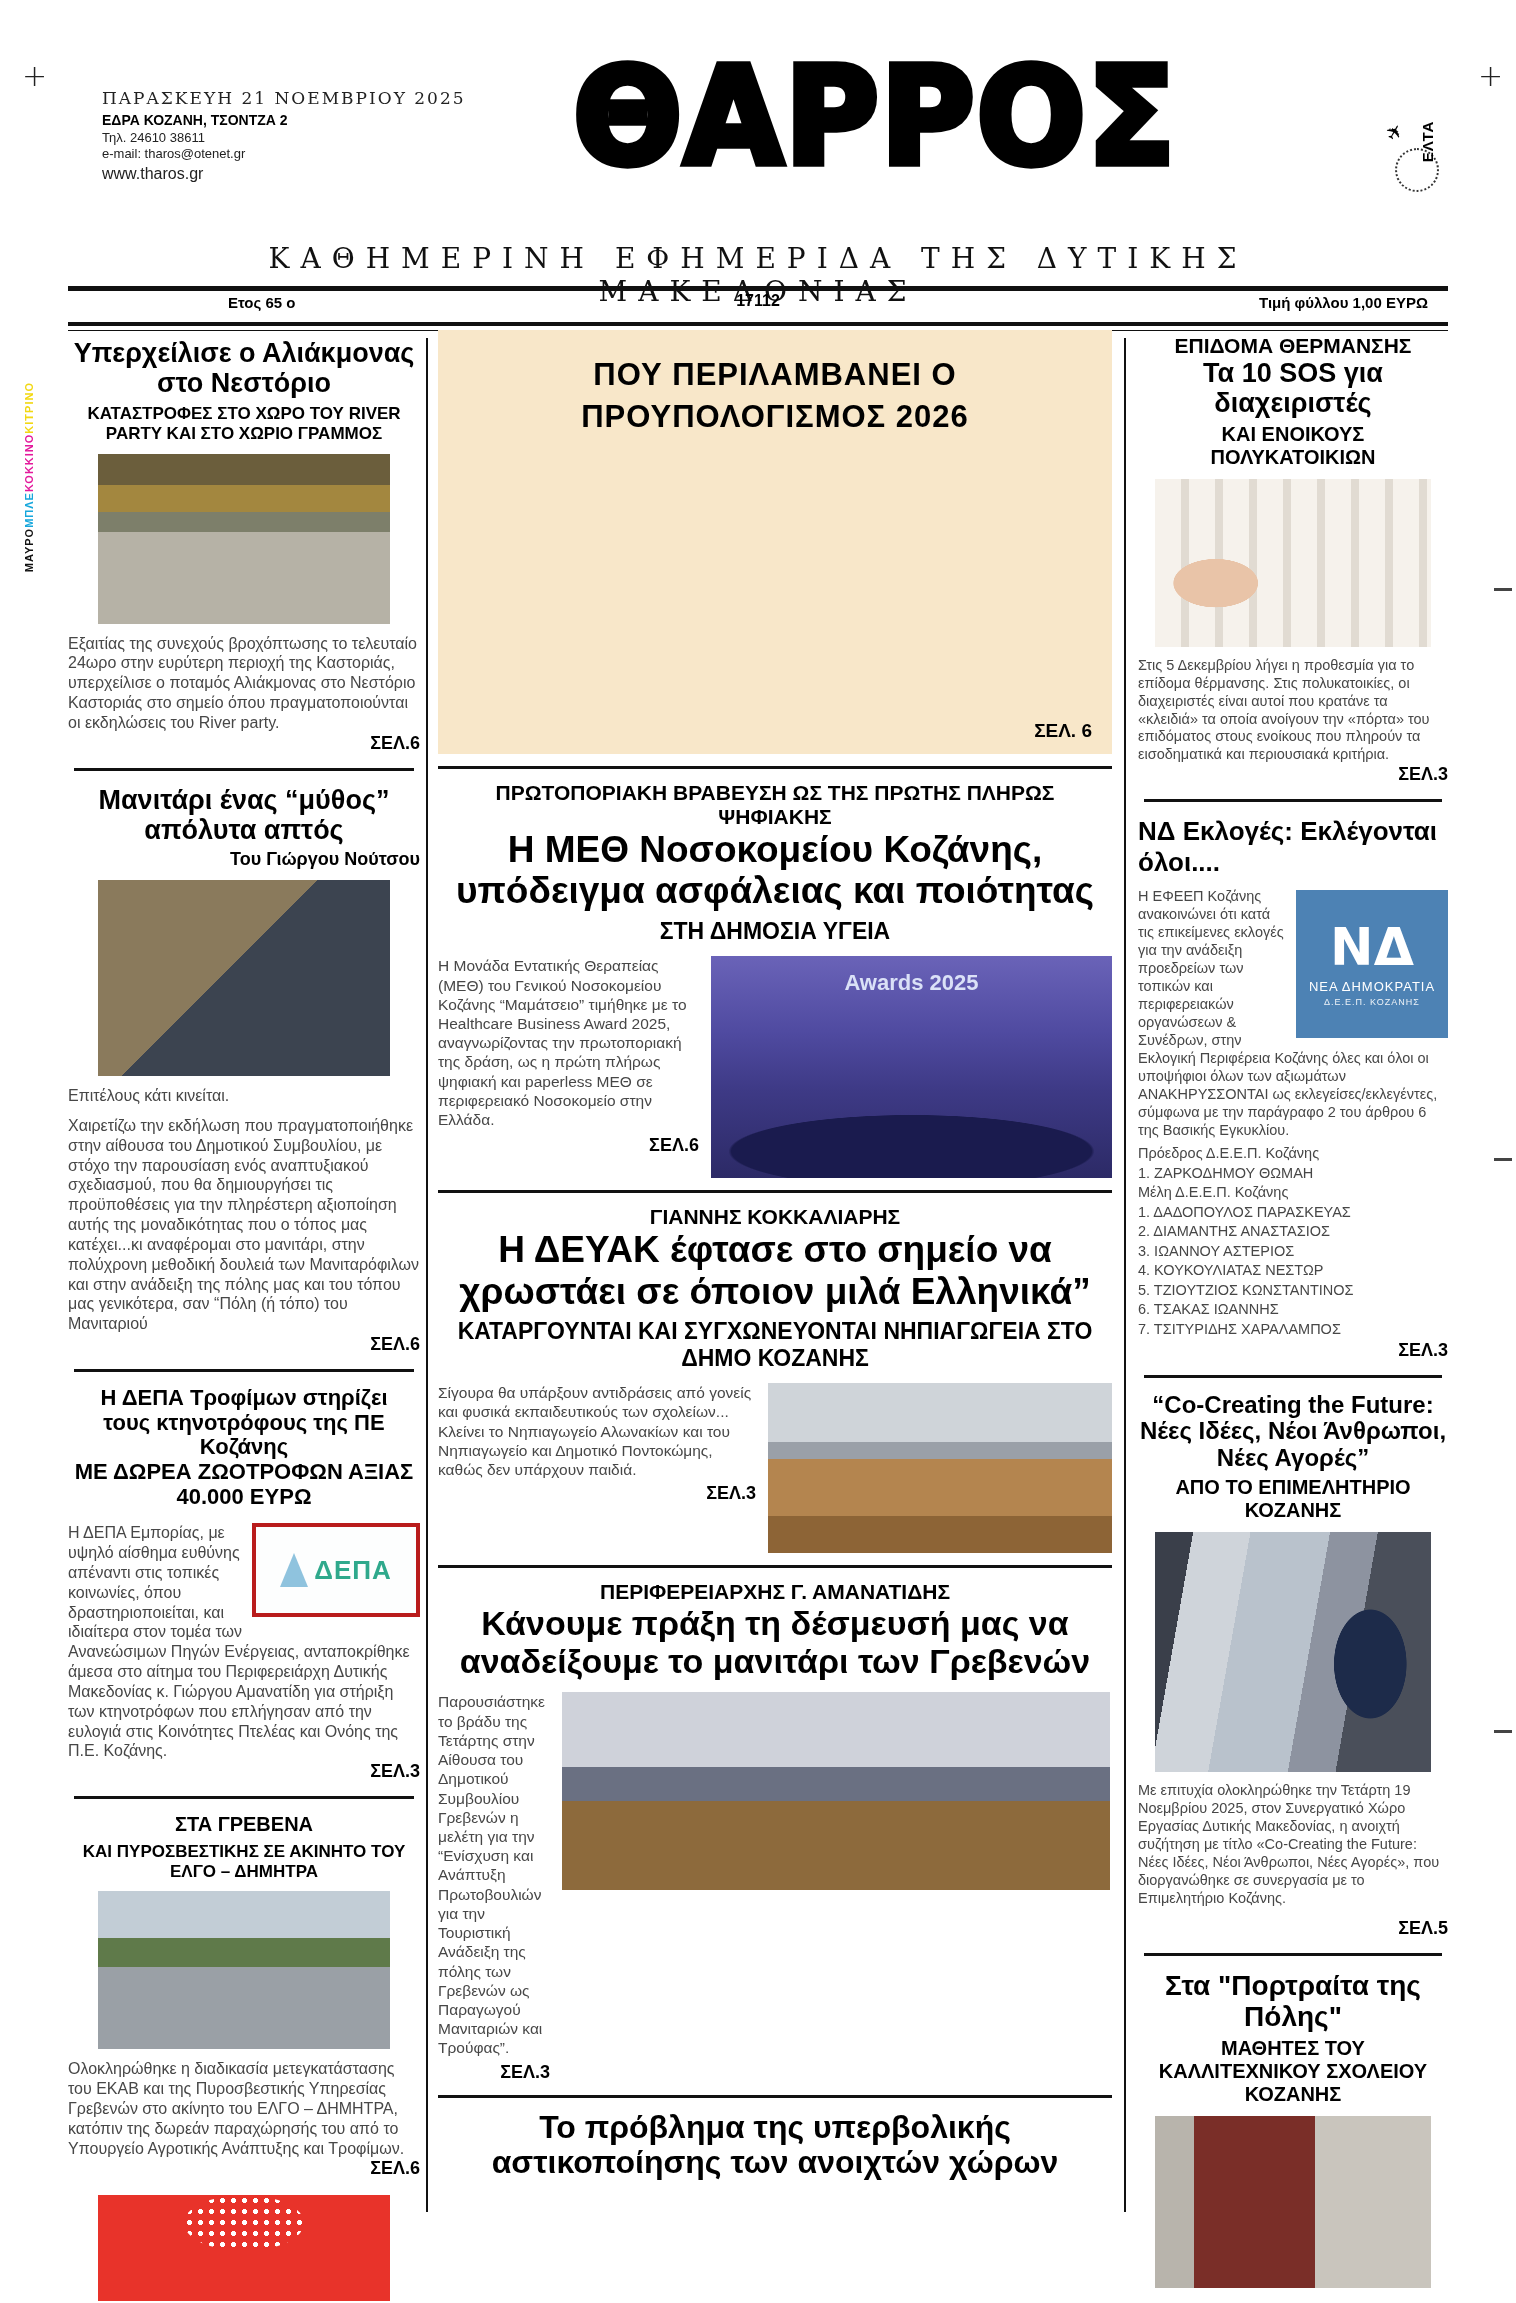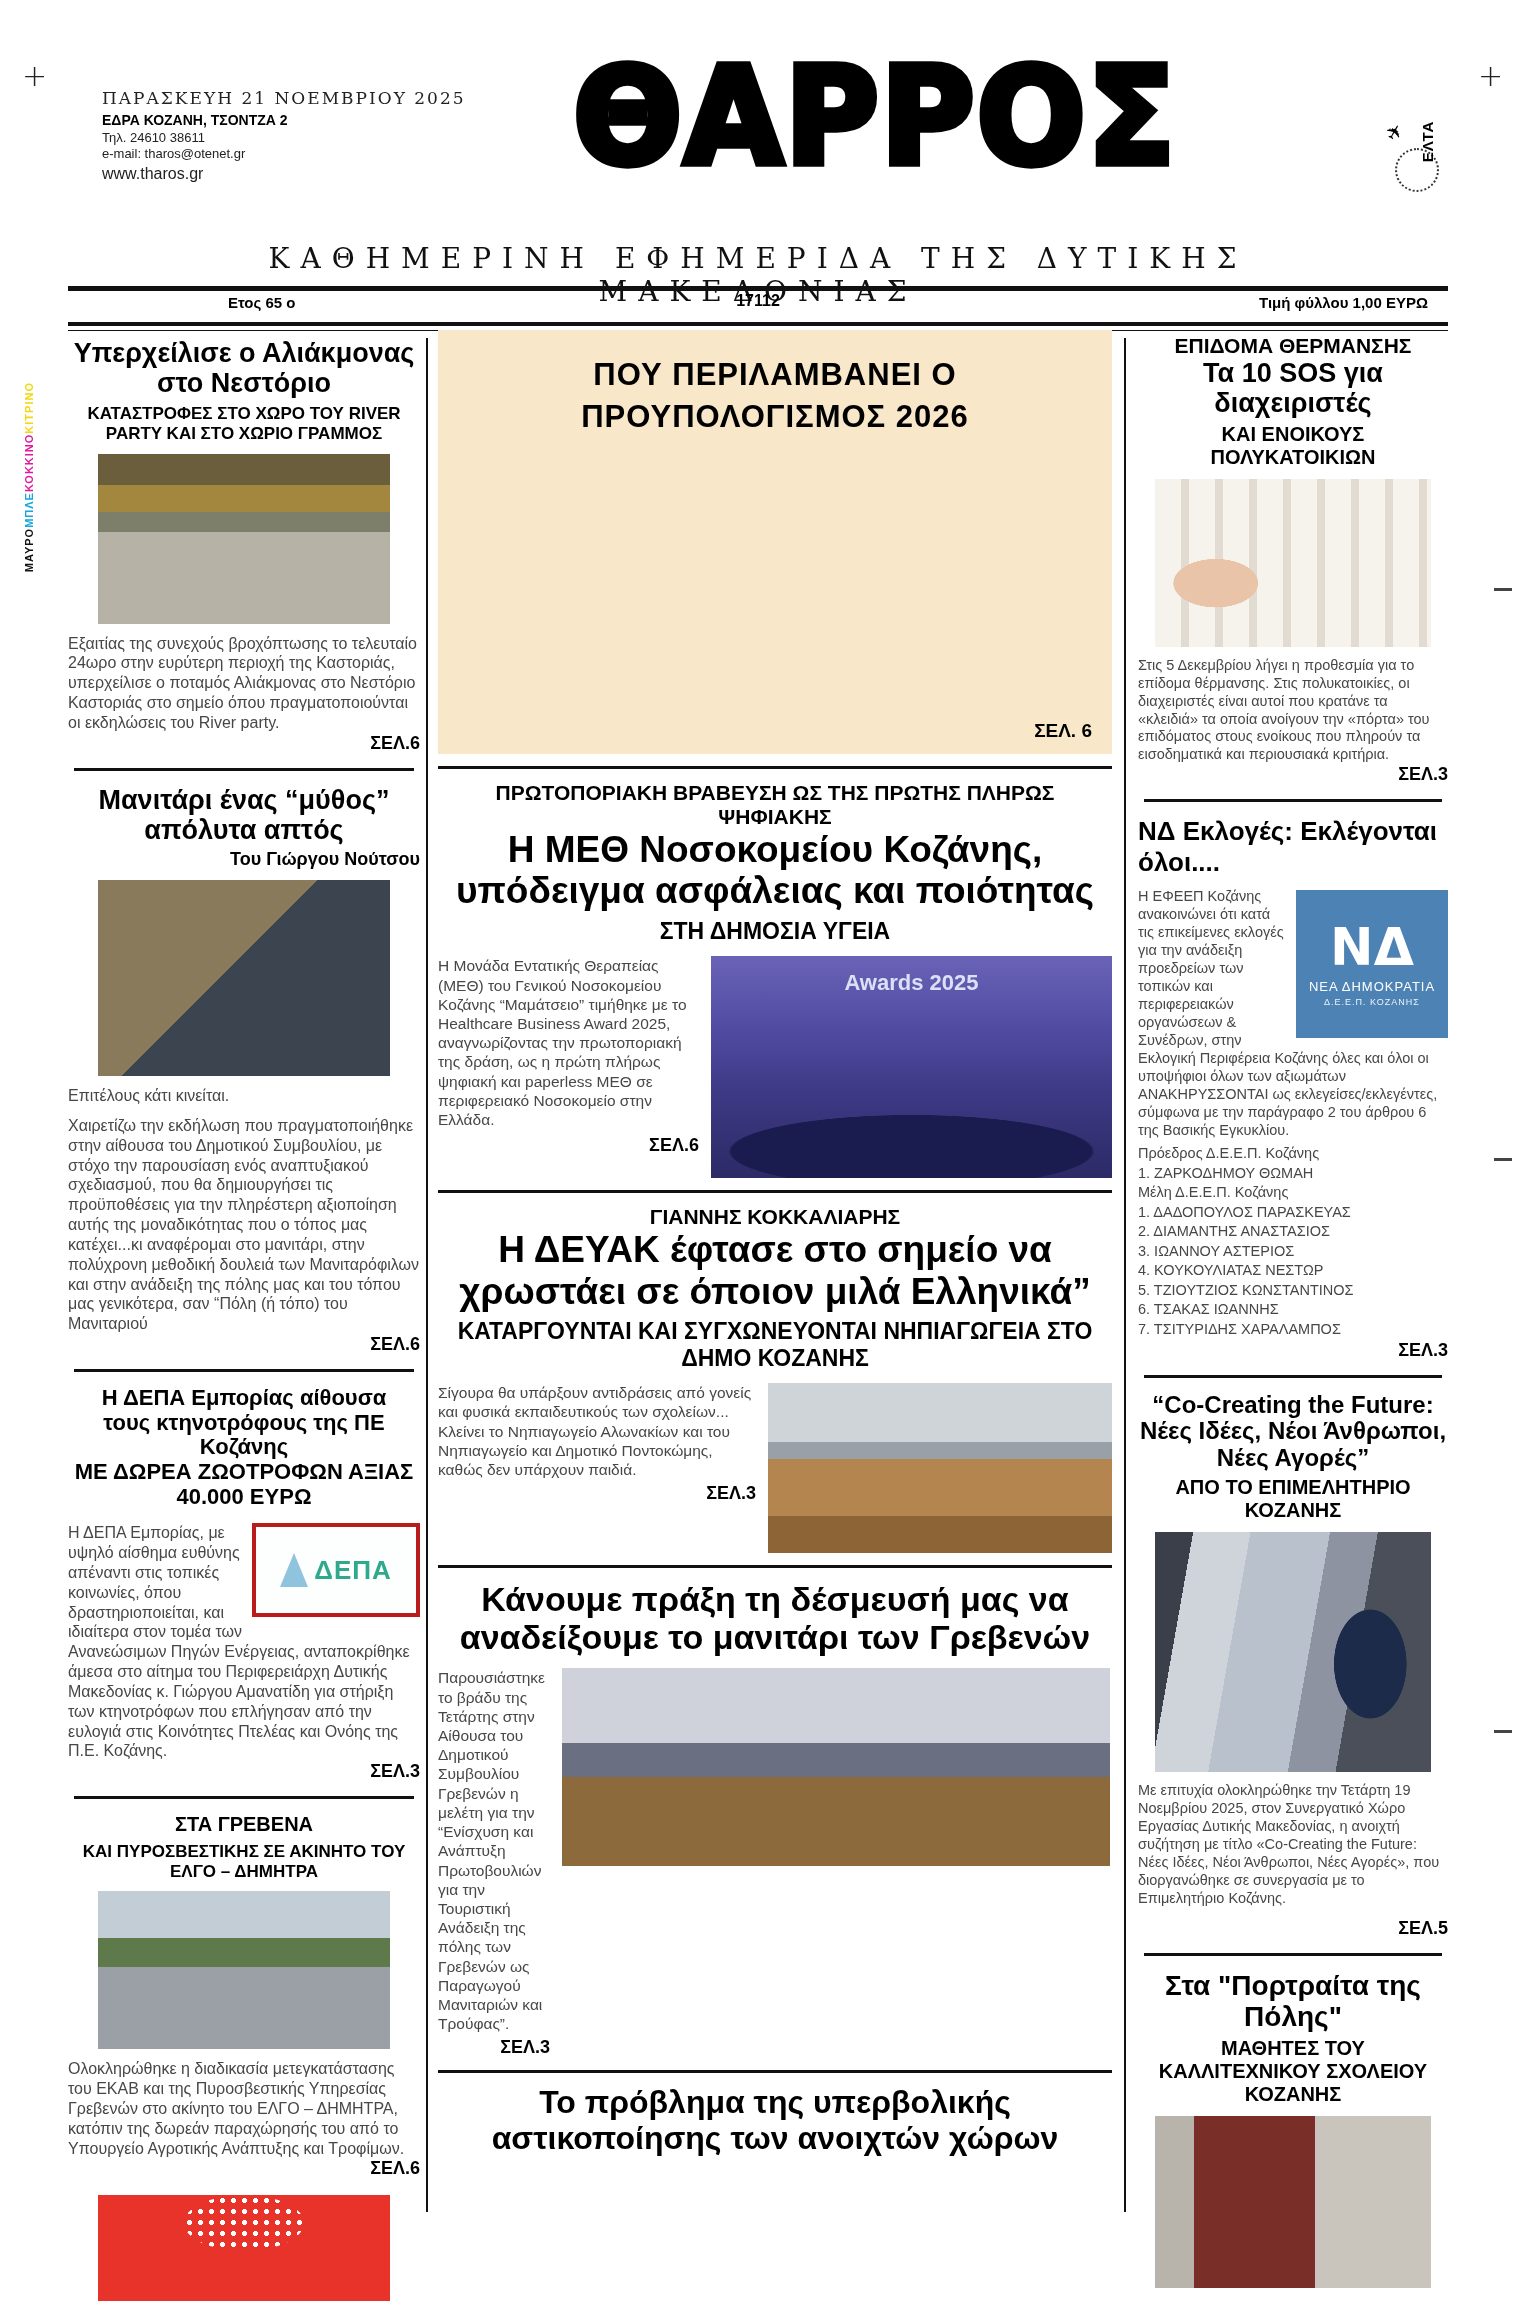--- a/index.html
+++ b/index.html
@@ -174,21 +174,21 @@
       <div class="a-title lc-title">Μανιτάρι ένας “μύθος” απόλυτα απτός</div>
       <div class="byline">Του Γιώργου Νούτσου</div>
       <div class="photo lc-photo school-photo" style="height:196px;"></div>
       <div class="bodytext lc-body">Επιτέλους κάτι κινείται.</div>
       <div class="bodytext lc-body">Χαιρετίζω την εκδήλωση που πραγματοποιήθηκε στην αίθουσα του Δημοτικού Συμβουλίου, με στόχο την παρουσίαση ενός αναπτυξιακού σχεδιασμού, που θα δημιουργήσει τις προϋποθέσεις για την πληρέστερη αξιοποίηση αυτής της μοναδικότητας που ο τόπος μας κατέχει...κι αναφέρομαι στο μανιτάρι, στην πολύχρονη μεθοδική δουλειά των Μανιταρόφιλων και στην ανάδειξη της πόλης μας και του τόπου μας γενικότερα, σαν “Πόλη (ή τόπο) του Μανιταριού</div>
       <div class="pageref">ΣΕΛ.6</div>
     </div>
     <hr class="divider">
 
     <div class="article">
-      <div class="a-title" style="font-size:22px;">Η ΔΕΠΑ Εμπορίας αίθουσα</div>
+      <div class="a-title" style="font-size:22px;">Η ΔΕΠΑ Τροφίμων στηρίζει</div>
       <div class="a-title" style="font-size:22px;">τους κτηνοτρόφους της ΠΕ Κοζάνης</div>
       <div class="a-title" style="font-size:22px;">ΜΕ ΔΩΡΕΑ ΖΩΟΤΡΟΦΩΝ ΑΞΙΑΣ</div>
       <div class="a-title" style="font-size:22px;">40.000 ΕΥΡΩ</div>
       <div class="depa-wrap">
         <div class="depa-logo">
           <div class="depa-tri"></div>
           <div class="depa-text">ΔΕΠΑ</div>
         </div>
         <div class="bodytext lc-body" style="margin-top:4px;">Η ΔΕΠΑ Εμπορίας, με υψηλό αίσθημα ευθύνης απέναντι στις τοπικές κοινωνίες, όπου δραστηριοποιείται, και ιδιαίτερα στον τομέα των Ανανεώσιμων Πηγών Ενέργειας, ανταποκρίθηκε άμεσα στο αίτημα του Περιφερειάρχη Δυτικής Μακεδονίας κ. Γιώργου Αμανατίδη για στήριξη των κτηνοτρόφων που επλήγησαν από την ευλογιά στις Κοινότητες Πτελέας και Ονόης της Π.Ε. Κοζάνης.</div>
       </div>
@@ -247,20 +247,21 @@
           <div class="bodytext">Σίγουρα θα υπάρξουν αντιδράσεις από γονείς και φυσικά εκπαιδευτικούς των σχολείων...</div>
           <div class="bodytext">Κλείνει το Νηπιαγωγείο Αλωνακίων και του Νηπιαγωγείο και Δημοτικό Ποντοκώμης, καθώς δεν υπάρχουν παιδιά.</div>
           <div class="pageref" style="margin-top:4px;">ΣΕΛ.3</div>
         </div>
         <div class="photo deyak-photo"></div>
       </div>
     </div>
     <hr class="divider" style="margin:12px 0;">
 
     <div class="article">
+      <div class="kicker cc-kicker">ΠΕΡΙΦΕΡΕΙΑΡΧΗΣ Γ. ΑΜΑΝΑΤΙΔΗΣ</div>
       <div class="a-title" style="font-size:34px;">Κάνουμε πράξη τη δέσμευσή μας να αναδείξουμε το μανιτάρι των Γρεβενών</div>
       <div class="row">
         <div class="txt grev-txt">
           <div class="bodytext">Παρουσιάστηκε το βράδυ της Τετάρτης στην Αίθουσα του Δημοτικού Συμβουλίου Γρεβενών η μελέτη για την “Ενίσχυση και Ανάπτυξη Πρωτοβουλιών για την Τουριστική Ανάδειξη της πόλης των Γρεβενών ως Παραγωγού Μανιταριών και Τρούφας”.</div>
           <div class="pageref" style="margin-top:4px;">ΣΕΛ.3</div>
         </div>
         <div class="photo grev-photo"></div>
       </div>
     </div>
     <hr class="divider" style="margin:12px 0;">

